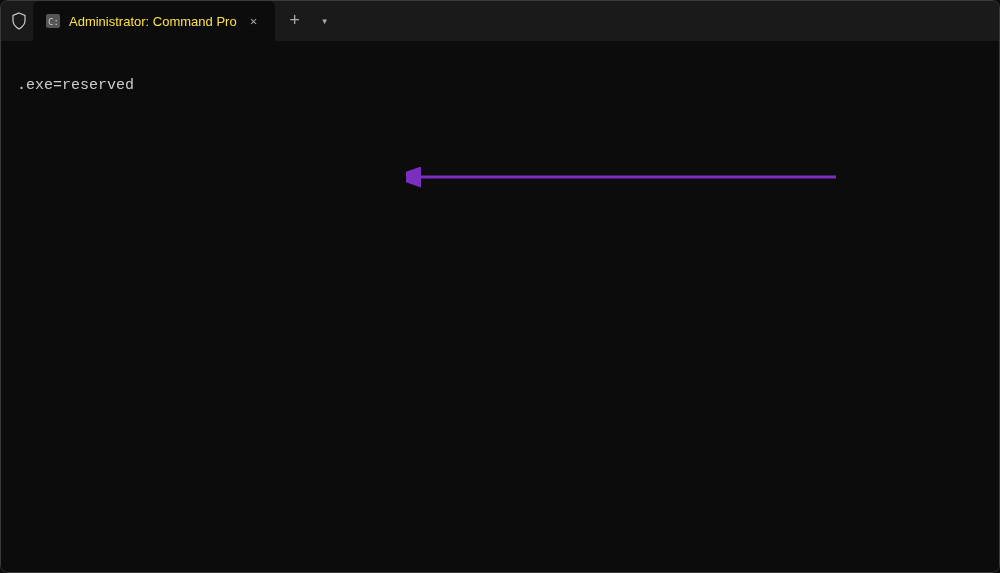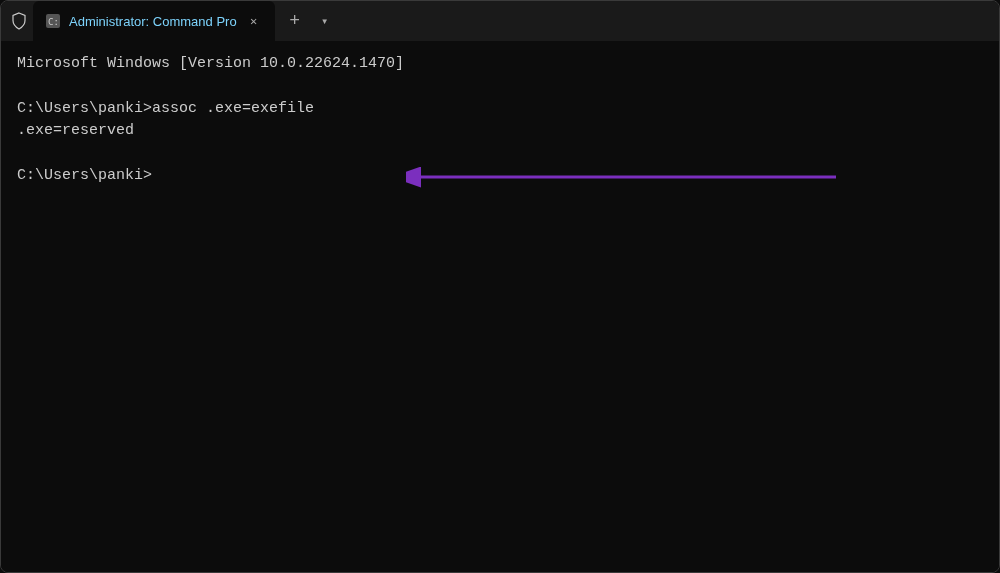--- a/index.html
+++ b/index.html
@@ -73,21 +73,21 @@
       width: 16px;
       height: 16px;
       display: flex;
       align-items: center;
       justify-content: center;
       color: #ccc;
       font-size: 12px;
     }
 
     .tab-title {
-      color: #7dd3fc;
+      color: #fde047;
       font-size: 13px;
       font-family: 'Segoe UI', sans-serif;
       flex: 1;
     }
 
     .tab-close {
       width: 18px;
       height: 18px;
       display: flex;
       align-items: center;
@@ -182,26 +182,23 @@
         </div>
         <span class="tab-title">Administrator: Command Pro</span>
         <div class="tab-close">✕</div>
       </div>
       <div class="tab-new">+</div>
       <div class="tab-dropdown">▾</div>
     </div>
   </div>
 
   <div class="terminal-body">
-    <span class="terminal-line">Microsoft Windows [Version 10.0.22624.1470]</span>
     <span class="terminal-blank"></span>
-    <span class="terminal-line">C:\Users\panki&gt;assoc .exe=exefile</span>
     <span class="terminal-line">.exe=reserved</span>
     <span class="terminal-blank"></span>
-    <span class="terminal-line">C:\Users\panki&gt;</span>
 
     <div class="arrow-container">
       <svg class="arrow-svg" viewBox="0 0 460 40" xmlns="http://www.w3.org/2000/svg">
 
         <defs>
           <marker id="arrowhead" markerWidth="10" markerHeight="7" refX="0" refY="3.5" orient="auto">
             <polygon points="0 0, 10 3.5, 0 7" fill="#7B2FBE"></polygon>
           </marker>
         </defs>
         <line x1="430" y1="20" x2="15" y2="20" stroke="#7B2FBE" stroke-width="3" marker-end="url(#arrowhead)"></line>

